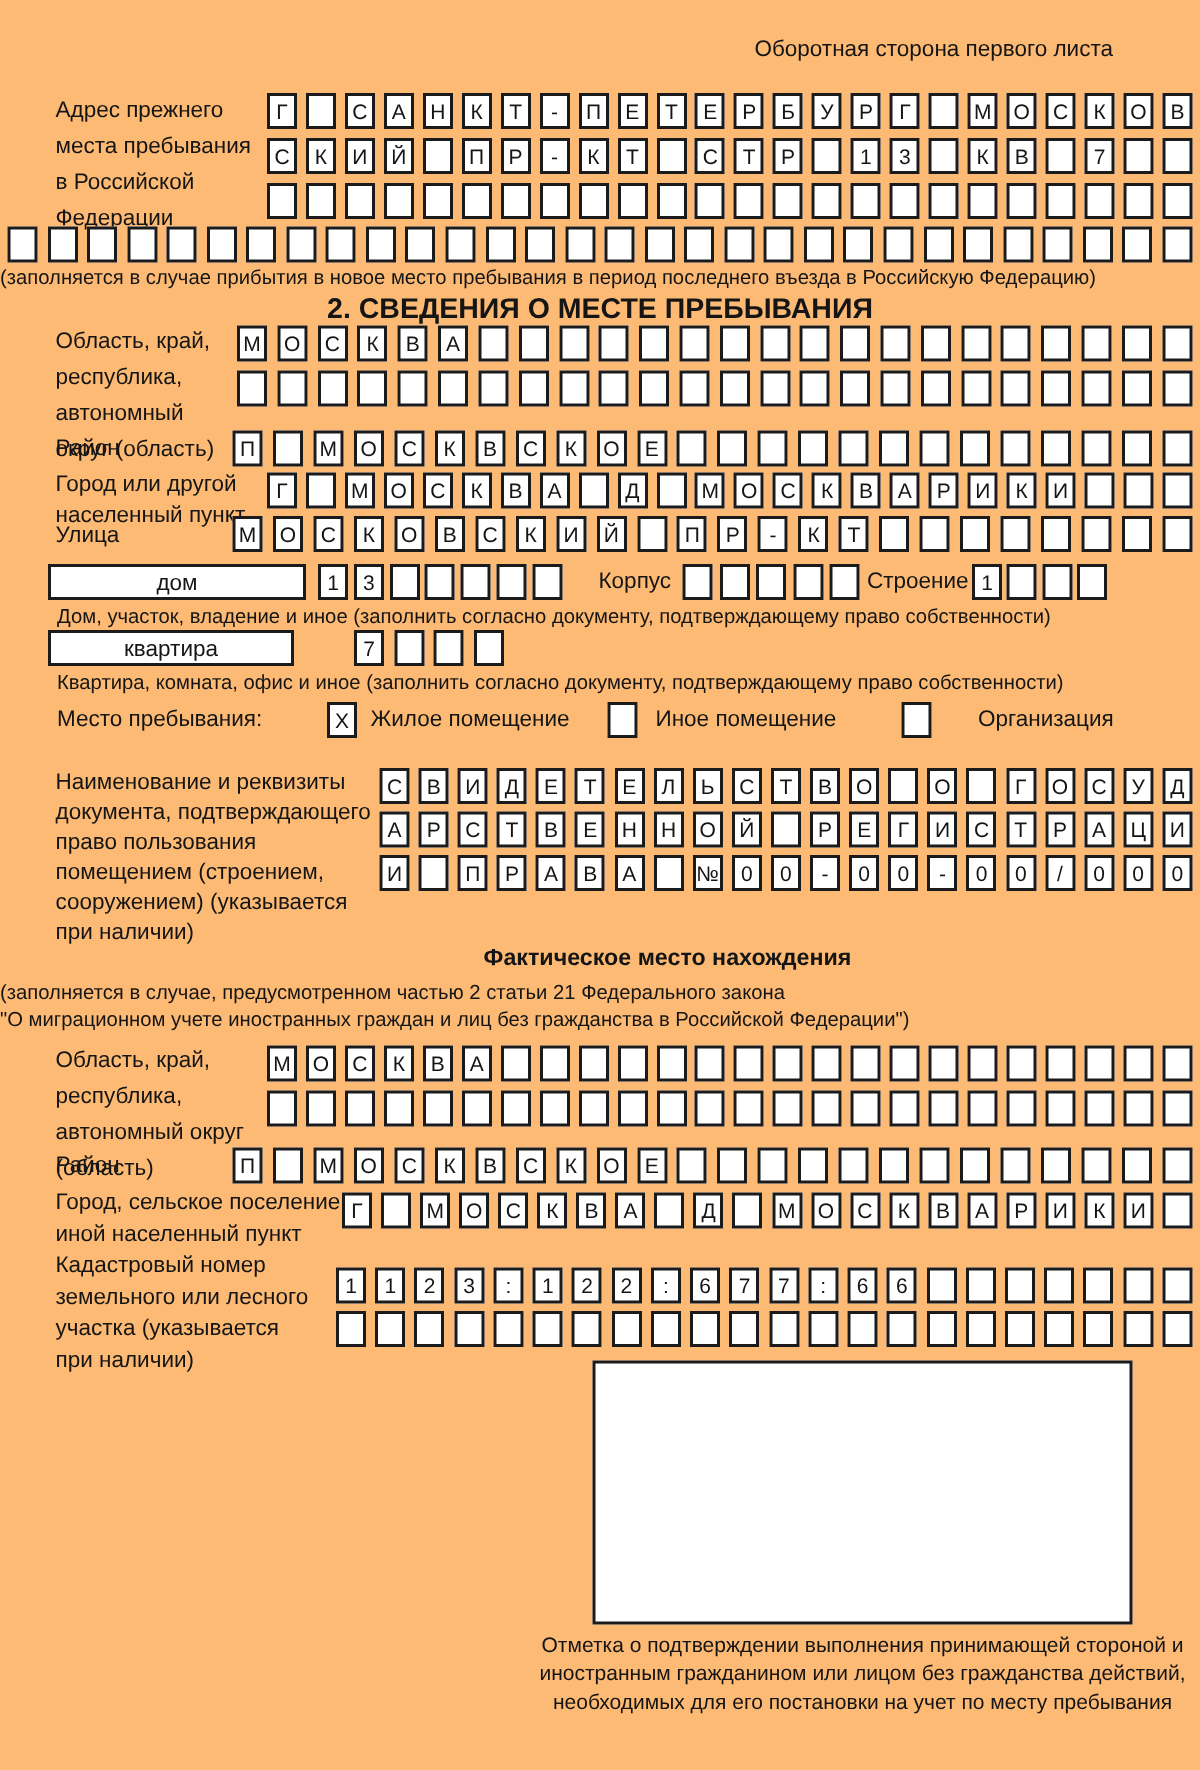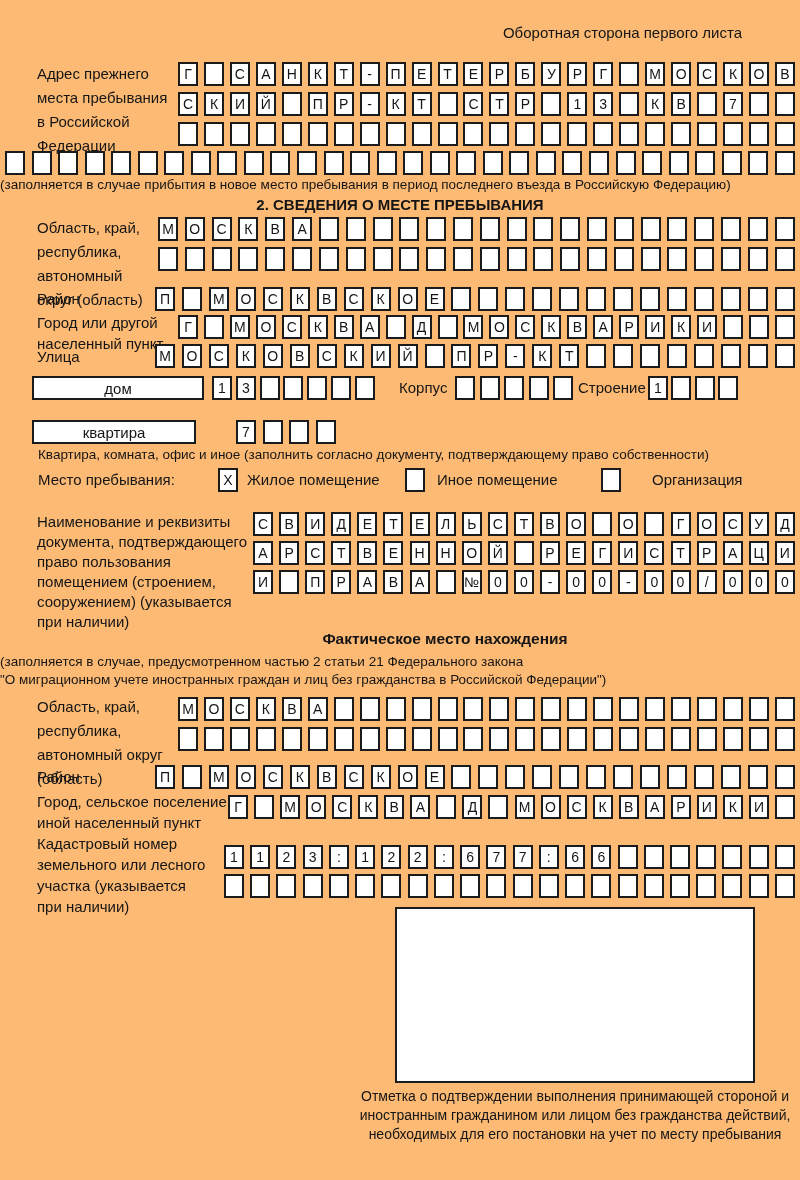--- a/index.html
+++ b/index.html
@@ -145,21 +145,21 @@
       <span class="cbox"></span>
       <span class="cbox"></span>
       <span class="cbox"></span>
       <span class="cbox"></span>
       <span class="cbox"></span>
       <span class="cbox"></span>
       <span class="cbox"></span>
     </div>
   <div class="abs notewrap center" style="top:177px;">(заполняется в случае прибытия в новое место пребывания в период последнего въезда в Российскую Федерацию)</div>
 
-  <div class="abs center bold" style="top:196px; font-size:15px;">2. СВЕДЕНИЯ О МЕСТЕ ПРЕБЫВАНИЯ</div>
+  <div class="abs center bold" style="top:196px; font-size:19px;">2. СВЕДЕНИЯ О МЕСТЕ ПРЕБЫВАНИЯ</div>
 
   <div class="abs lbl lh24" style="left:37px; top:216px; width:150px;">Область, край,
 республика,
 автономный
 округ (область)</div>
   <div class="abs boxrow" style="left:158px; top:217px; width:637px;">
       <span class="cbox">М</span>
       <span class="cbox">О</span>
       <span class="cbox">С</span>
       <span class="cbox">К</span>
@@ -314,20 +314,21 @@
       <span class="cbox"></span>
       <span class="cbox"></span>
     </div>
   <div class="abs lbl" style="left:578px; top:378px;">Строение</div>
   <div class="abs boxrow" style="left:648px; top:376px; width:90px;">
       <span class="cbox">1</span>
       <span class="cbox"></span>
       <span class="cbox"></span>
       <span class="cbox"></span>
     </div>
+  <div class="abs cap" style="left:38px; top:403px;">Дом, участок, владение и иное (заполнить согласно документу, подтверждающему право собственности)</div>
 
   <div class="abs widefield" style="left:32px; top:420px; width:164px;">квартира</div>
   <div class="abs boxrow" style="left:236px; top:420px; width:100px;">
       <span class="cbox">7</span>
       <span class="cbox"></span>
       <span class="cbox"></span>
       <span class="cbox"></span>
     </div>
   <div class="abs cap" style="left:38px; top:447px;">Квартира, комната, офис и иное (заполнить согласно документу, подтверждающему право собственности)</div>
 

